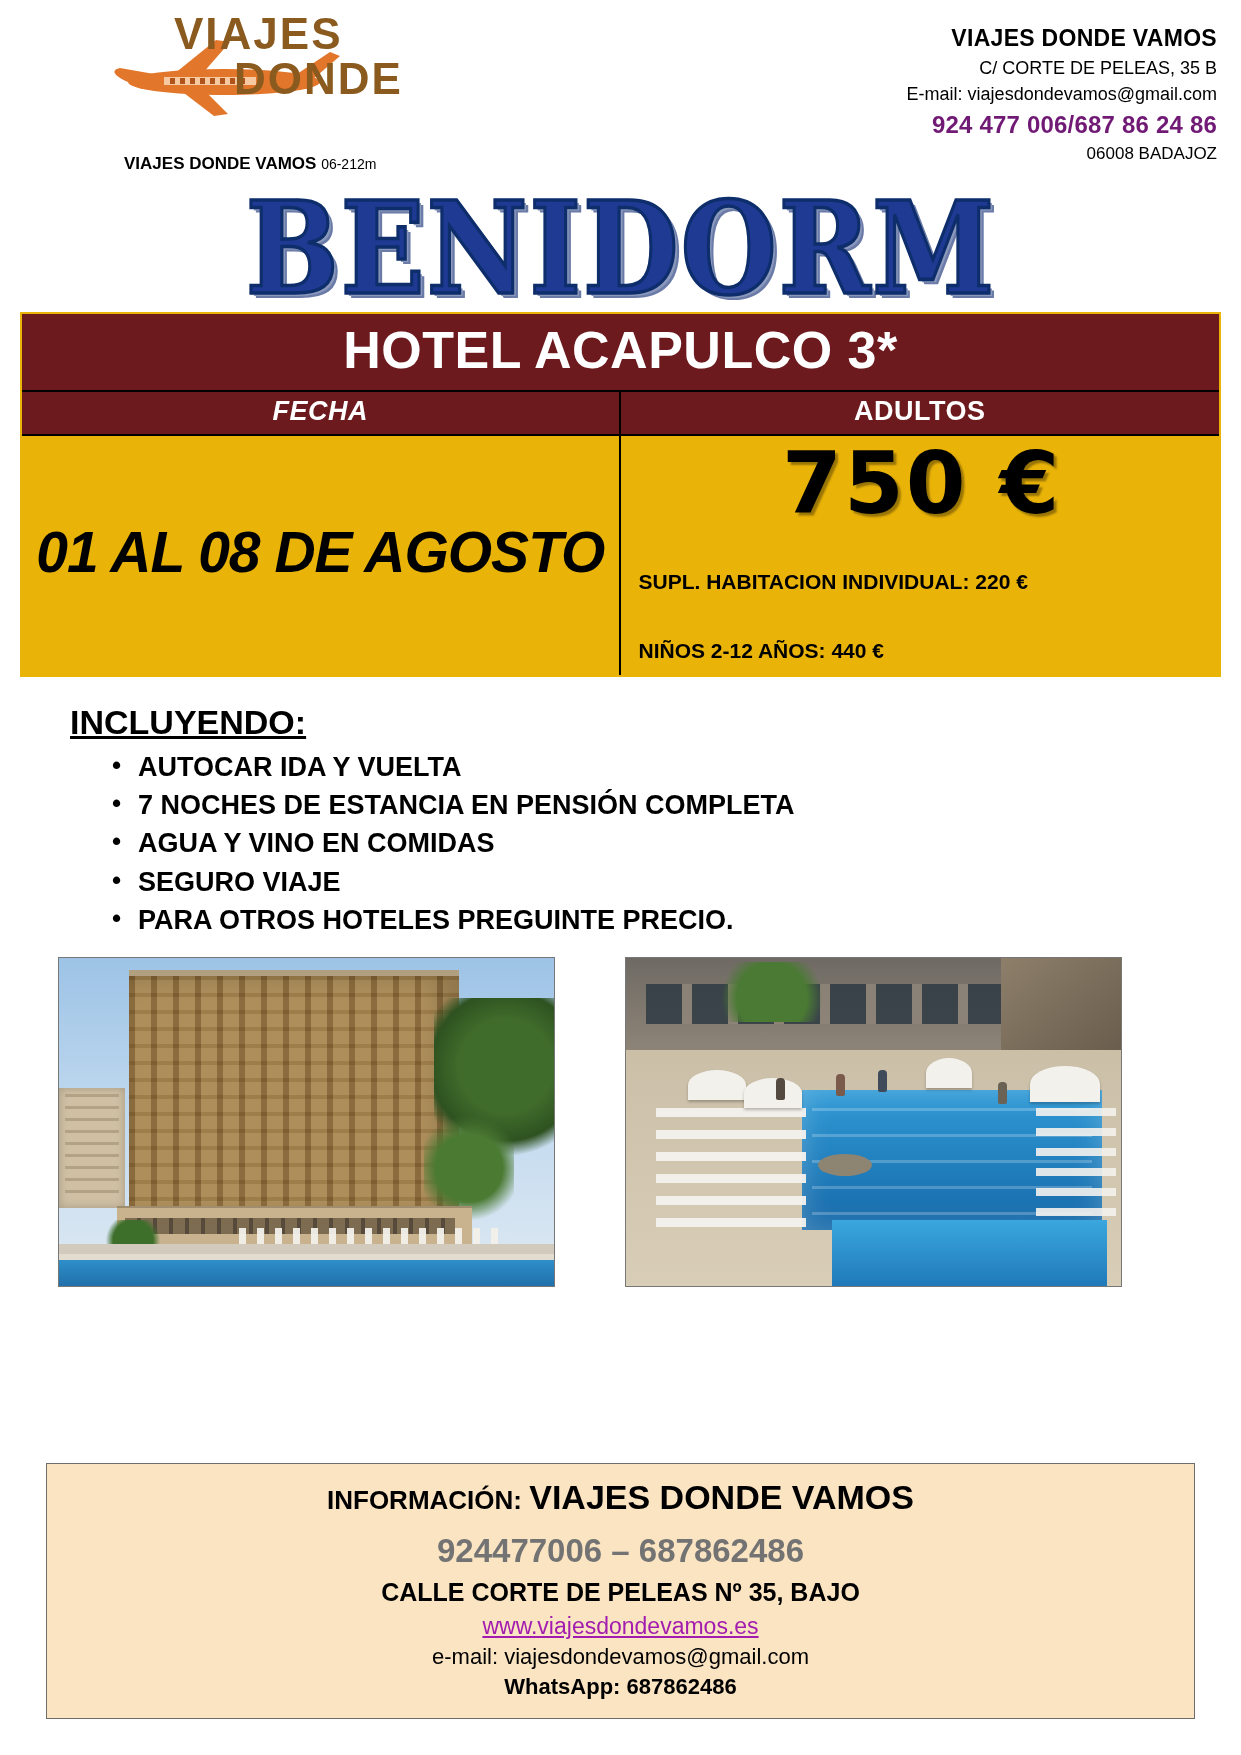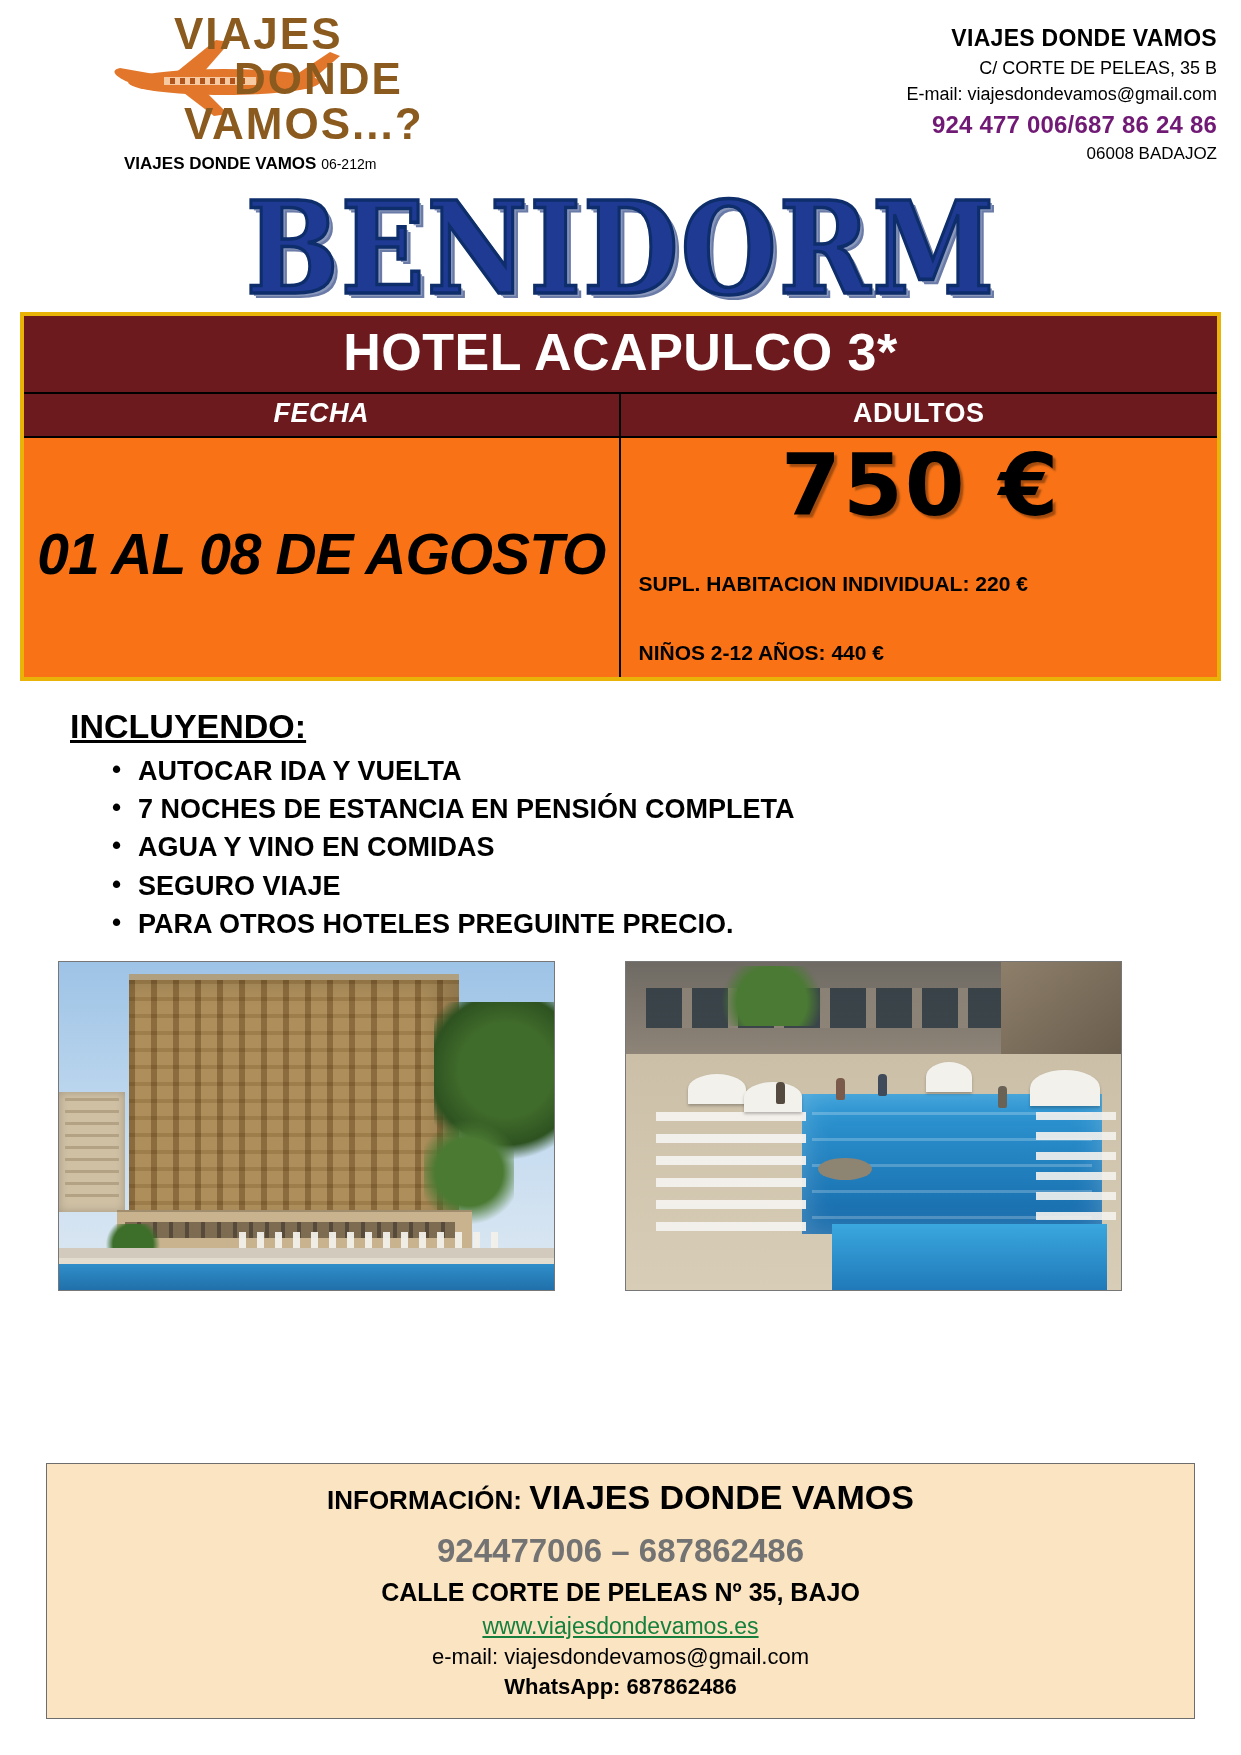--- a/index.html
+++ b/index.html
@@ -92,22 +92,22 @@
        3px 3px 0 #8a98bb,
        5px 5px 0 #6b7ba8,
        0 0 1px #0d2d6b;
     transform: scaleY(1.18) scaleX(1.02);
     transform-origin: center top;
   }
 
   
   .offer {
     margin: 18px 20px 0 20px;
-    border: 4px solid #eab308;
-    background: #f97316;
+    border: 2px solid #eab308;
+    background: #eab308;
   }
   .offer-hotel {
     background: #6d1a1e;
     color: #ffffff;
     text-align: center;
     font-size: 52px;
     font-weight: bold;
     padding: 6px 0 10px 0;
     letter-spacing: .5px;
     border-bottom: 2px solid #000;
@@ -261,21 +261,21 @@
     background: #fbe4c2;
     border: 1px solid #6d6d6d;
     text-align: center;
     padding: 14px 10px 18px 10px;
   }
   .ib-line1 { font-size: 26px; font-weight: bold; }
   .ib-line1 .big { font-size: 34px; }
   .ib-phones { font-size: 33px; font-weight: bold; color: #737373; margin-top: 15px; }
   .ib-addr { font-size: 25px; font-weight: bold; margin-top: 8px; }
   .ib-web { font-size: 23px; margin-top: 6px; }
-  .ib-web a { color: #15803d; text-decoration: underline; }
+  .ib-web a { color: #a21caf; text-decoration: underline; }
   .ib-mail { font-size: 22px; margin-top: 4px; }
   .ib-wa { font-size: 22px; font-weight: bold; margin-top: 4px; }
 </style>
 </head>
 <body>
 
 <div class="header">
 
   <div class="logo-block">
     <div class="logo-art">
@@ -292,21 +292,20 @@
           <rect x="86" y="48" width="5" height="6"></rect>
             <rect x="96" y="48" width="5" height="6"></rect>
           <rect x="106" y="48" width="5" height="6"></rect>
             <rect x="116" y="48" width="5" height="6"></rect>
           <rect x="126" y="48" width="5" height="6"></rect>
             <rect x="136" y="48" width="5" height="6"></rect>
         </g>
       </svg>
       <div class="logo-word logo-w1">VIAJES</div>
       <div class="logo-word logo-w2">DONDE</div>
-      <div class="logo-word logo-w3">VAMOS...?</div>
       <div class="logo-caption">
         <span>VIAJES DONDE VAMOS</span>
         <span class="small">06-212m</span>
       </div>
     </div>
   </div>
 
   <div class="header-right">
     <div class="hr-title">VIAJES DONDE VAMOS</div>
     <div class="hr-line">C/ CORTE DE PELEAS, 35 B</div>

